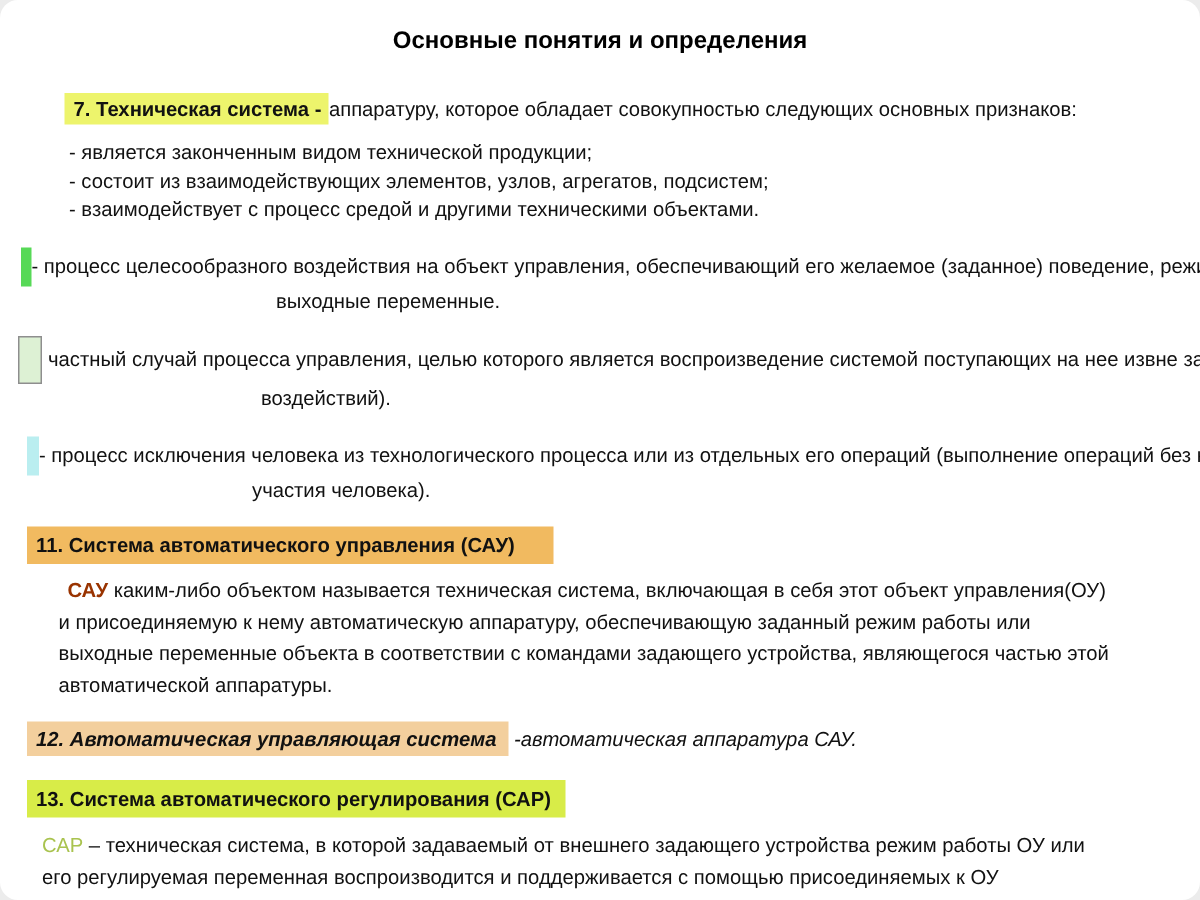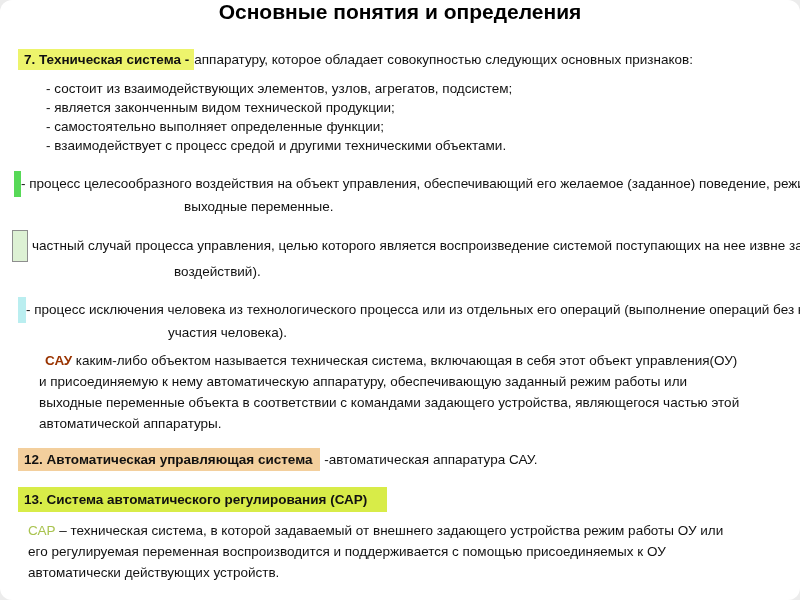--- a/index.html
+++ b/index.html
@@ -9,28 +9,29 @@
     height: 600px;
     background: #ffffff;
     border-radius: 12px;
     overflow: hidden;
     font-family: "Liberation Sans", sans-serif;
     font-size: 13.5px;
     color: #111111;
   }
   .title {
     margin: 0;
+    padding-top: 19px;
     text-align: center;
-    font-size: 21px;
+    font-size: 16px;
     font-weight: bold;
     color: #000000;
   }
   .hl { display: inline-block; }
   .bold { font-weight: bold; }
-  .hl-yellow       { background: var(--highlight-yellow); }
+  .hl-yellow       { background: var(--highlight-yellow); margin-left: 25px; }
   .hl-green        { background: var(--highlight-green); }
   .hl-pale-green   { background: var(--highlight-pale-green); border: 1px solid #8e8e8e; }
   .hl-cyan         { background: var(--highlight-cyan); }
   .hl-orange       { background: var(--highlight-orange); }
   .hl-tan          { background: var(--highlight-tan); }
   .hl-yellow-green { background: var(--highlight-yellow-green); }
 
   .item7 { margin: 25px 6px 0 18px; }
   .item7 .hl { padding: 3px 5px 3px 6px; }
 
@@ -47,51 +48,51 @@
   .item10 { margin: 15px 0 0 18px; width: 760px; line-height: 20px;
             padding-left: 150px; text-indent: -150px; }
   .item10 .hl { padding: 3px 2px 3px 6px; }
 
   .item11 { margin: 14px 0 0 18px; }
   .item11 .hl { padding: 5px 26px 5px 6px; }
 
   .para-sau { margin: 7px 0 0 39px; width: 706px; line-height: 21px; text-indent: 6px; }
   .lead-sau { font-weight: bold; color: var(--sau-text); }
 
-  .item12 { margin: 14px 0 0 18px; }
+  .item12 { margin: 14px 0 0 18px; font-style: italic; }
   .item12 .hl { padding: 4px 8px 4px 6px; }
 
   .item13 { margin: 16px 0 0 18px; }
-  .item13 .hl { padding: 5px 20px 5px 6px; }
+  .item13 .hl { padding: 5px 10px 5px 6px; }
 
   .para-sar { margin: 8px 0 0 28px; width: 700px; line-height: 21px; }
   .lead-sar { color: var(--sar-text); }
 </style>
 </head>
 <body>
 
 <div class="slide">
 
   <h1 class="title">Основные понятия и определения</h1>
 
   <div class="item7"><span class="hl hl-yellow bold">7. Техническая система - </span><span>аппаратуру, которое обладает совокупностью следующих основных признаков:</span></div>
 
   <div class="bullets">
+    <div>- является законченным видом технической продукции;</div>
     <div>- состоит из взаимодействующих элементов, узлов, агрегатов, подсистем;</div>
-    <div>- является законченным видом технической продукции;</div>
-    <div>- самостоятельно выполняет определенные функции;</div>
     <div>- взаимодействует с процесс средой и другими техническими объектами.</div>
   </div>
 
   <div class="item8"><span class="hl hl-green bold">8. Управление</span><span>- процесс целесообразного воздействия на объект управления, обеспечивающий его желаемое (заданное) поведение, режим работы или выходные переменные.</span></div>
 
   <div class="item9"><span class="hl hl-pale-green bold">9. Регулирование - </span><span>частный случай процесса управления, целью которого является воспроизведение системой поступающих на нее извне заданий (задающих воздействий).</span></div>
 
   <div class="item10"><span class="hl hl-cyan bold">10. Автоматизация</span><span>- процесс исключения человека из технологического процесса или  из отдельных его операций (выполнение операций без непосредственного участия человека).</span></div>
 
+  <div class="item11"><span class="hl hl-orange bold">11. Система автоматического управления (САУ)</span></div>
 
   <div class="para-sau"><span class="lead-sau">САУ</span><span> каким-либо объектом называется техническая система, включающая в себя этот объект управления(ОУ) и присоединяемую к нему автоматическую аппаратуру, обеспечивающую заданный режим работы или выходные переменные объекта в соответствии с командами задающего устройства, являющегося частью этой автоматической аппаратуры.</span></div>
 
   <div class="item12"><span class="hl hl-tan bold">12. Автоматическая управляющая система </span><span> -автоматическая аппаратура САУ.</span></div>
 
   <div class="item13"><span class="hl hl-yellow-green bold">13. Система автоматического регулирования (САР)</span></div>
 
   <div class="para-sar"><span class="lead-sar">САР</span><span> – техническая система, в которой задаваемый от внешнего задающего устройства режим работы ОУ или его регулируемая переменная воспроизводится и поддерживается с помощью присоединяемых к ОУ автоматически действующих устройств.</span></div>
 
 </div>

